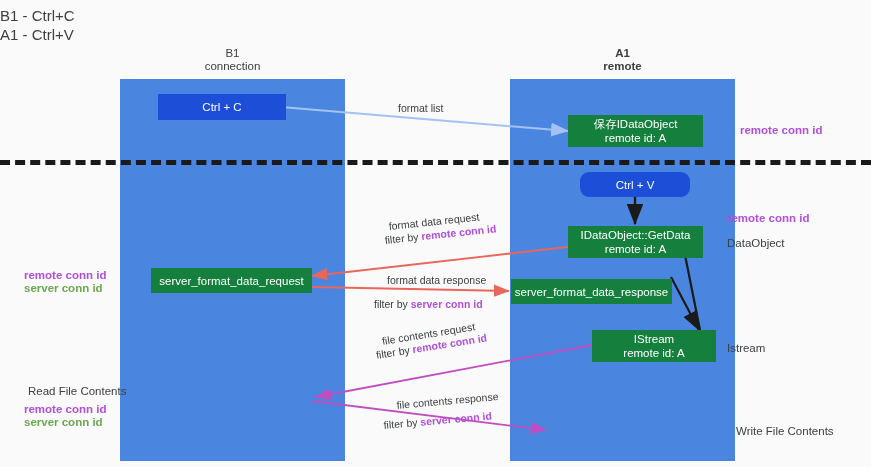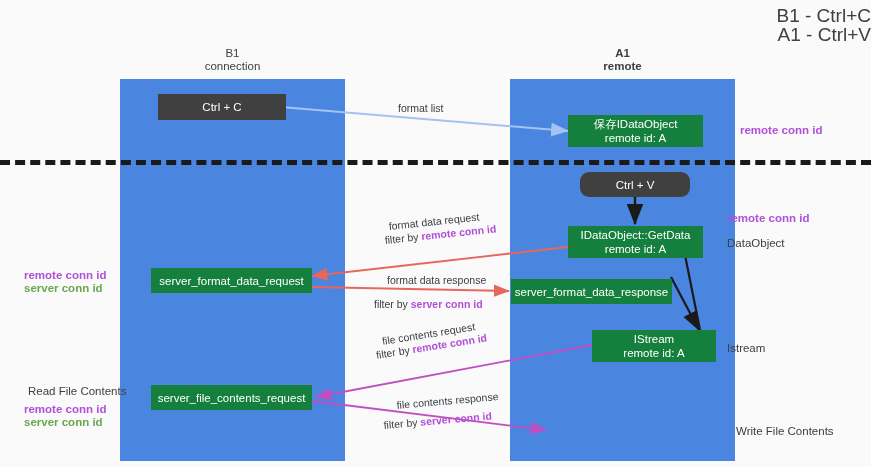--- a/index.html
+++ b/index.html
@@ -10,22 +10,22 @@
     position:relative;
     overflow:hidden;
     color:#3c4043;
   }
   #stage{position:absolute;inset:0;}
   .abs{position:absolute;}
 
   
   #title{
     left:0;right:0;top:6px;
-    text-align:right;
-    font-size:19px;
+    text-align:left;
+    font-size:15px;
     line-height:19px;
     color:#3c4043;
     white-space:pre-line;
   }
 
   
   .col-head{
     text-align:center;
     font-size:11.5px;
     line-height:13px;
@@ -42,21 +42,21 @@
     display:flex;
     align-items:center;
     justify-content:center;
     text-align:center;
     color:#ffffff;
     font-size:11.5px;
     line-height:14px;
     white-space:pre-line;
     padding:2px 4px;
   }
-  .node.green{background:#404040;}
+  .node.green{background:#1d4ed8;}
   .node.orange{background:#15803d;}
 
   
   #divider{
     left:0;right:0;top:160px;height:0;
     border-top:5px dashed #1a1a1a;
   }
 
   
   .side-label{
@@ -140,21 +140,20 @@
   <div class="abs node orange" style="left:568px;top:226px;width:135px;height:32px;">IDataObject::GetData
 remote id: A</div>
 
   <div class="abs node orange" style="left:151px;top:268px;width:161px;height:25px;">server_format_data_request</div>
 
   <div class="abs node orange" style="left:511px;top:279px;width:161px;height:25px;">server_format_data_response</div>
 
   <div class="abs node orange" style="left:592px;top:330px;width:124px;height:32px;">IStream
 remote id: A</div>
 
-  <div class="abs node orange" style="left:151px;top:385px;width:161px;height:25px;">server_file_contents_request</div>
 
 
   <div class="abs edge-label" style="left:398px;top:101px;">format list</div>
 
   <div class="abs edge-label" style="left:388px;top:219px;transform:rotate(-6deg);transform-origin:left top;">format data request</div>
   <div class="abs edge-label" style="left:384px;top:233px;transform:rotate(-6deg);transform-origin:left top;"><span>filter by </span><span class="hl">remote conn id</span></div>
 
   <div class="abs edge-label" style="left:387px;top:273px;">format data response</div>
   <div class="abs edge-label" style="left:374px;top:297px;"><span>filter by </span><span class="hl">server conn id</span></div>
 

